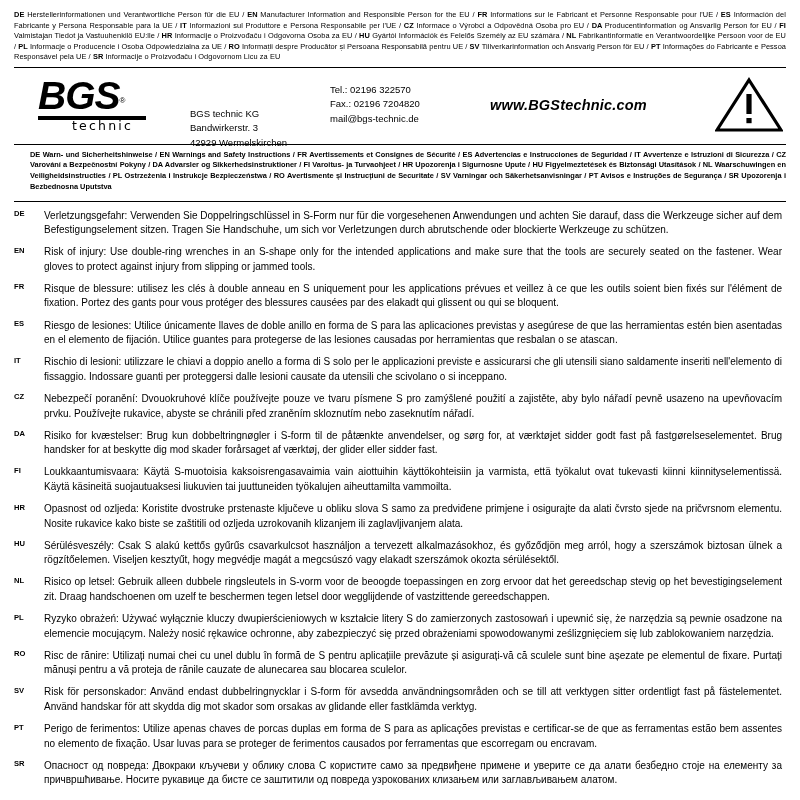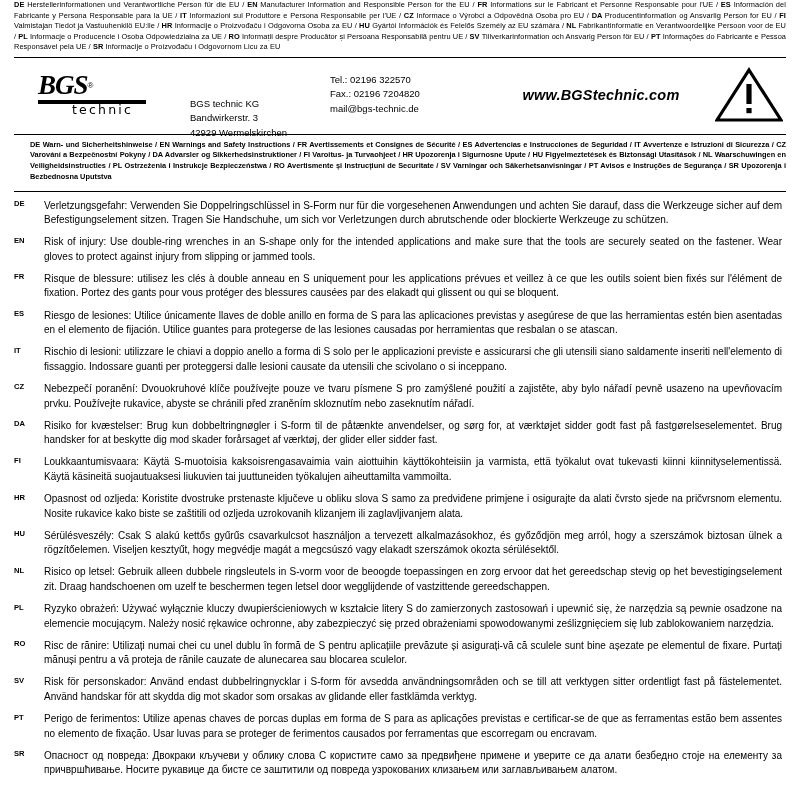--- a/index.html
+++ b/index.html
@@ -12,21 +12,21 @@
     height: 800px;
     font-family: "Liberation Sans", sans-serif;
     color: #000000;
     overflow: hidden;
   }
   .page {
     position: relative;
     width: 800px;
     height: 768px;
     box-sizing: border-box;
-    padding: 0 14px 0 14px;
+    padding: 10px 14px 0 14px;
   }
 
   
   .header-langs {
     font-size: 7.4px;
     line-height: 1.42;
     text-align: justify;
     letter-spacing: 0.01em;
   }
   .header-langs .lc { font-weight: bold; }
@@ -48,23 +48,23 @@
   .logo-col {
     width: 152px;
     padding-left: 24px;
     flex: 0 0 auto;
   }
   .logo {
     position: relative;
     line-height: 1;
   }
   .logo .bgs {
-    font-family: Liberation Serif, serif;
-    font-weight: bold;
-    font-size: 27px;
+    font-family: Liberation Sans, sans-serif;
+    font-weight: bold;
+    font-size: 39px;
     letter-spacing: -1px;
     font-style: italic;
   }
   .logo .reg {
     font-size: 8px;
     vertical-align: super;
     font-style: normal;
     font-weight: normal;
   }
   .logo .technic {
@@ -89,21 +89,20 @@
     margin-top: 48px;
   }
   .contact-col {
     flex: 0 0 auto;
     width: 160px;
     font-size: 9.5px;
     line-height: 1.55;
   }
   .web-col {
     flex: 1 1 auto;
-    text-align: center;
     font-size: 14.5px;
     font-weight: bold;
     font-style: italic;
     letter-spacing: 0.2px;
   }
   .warn-col {
     flex: 0 0 auto;
     width: 74px;
     display: flex;
     justify-content: center;

